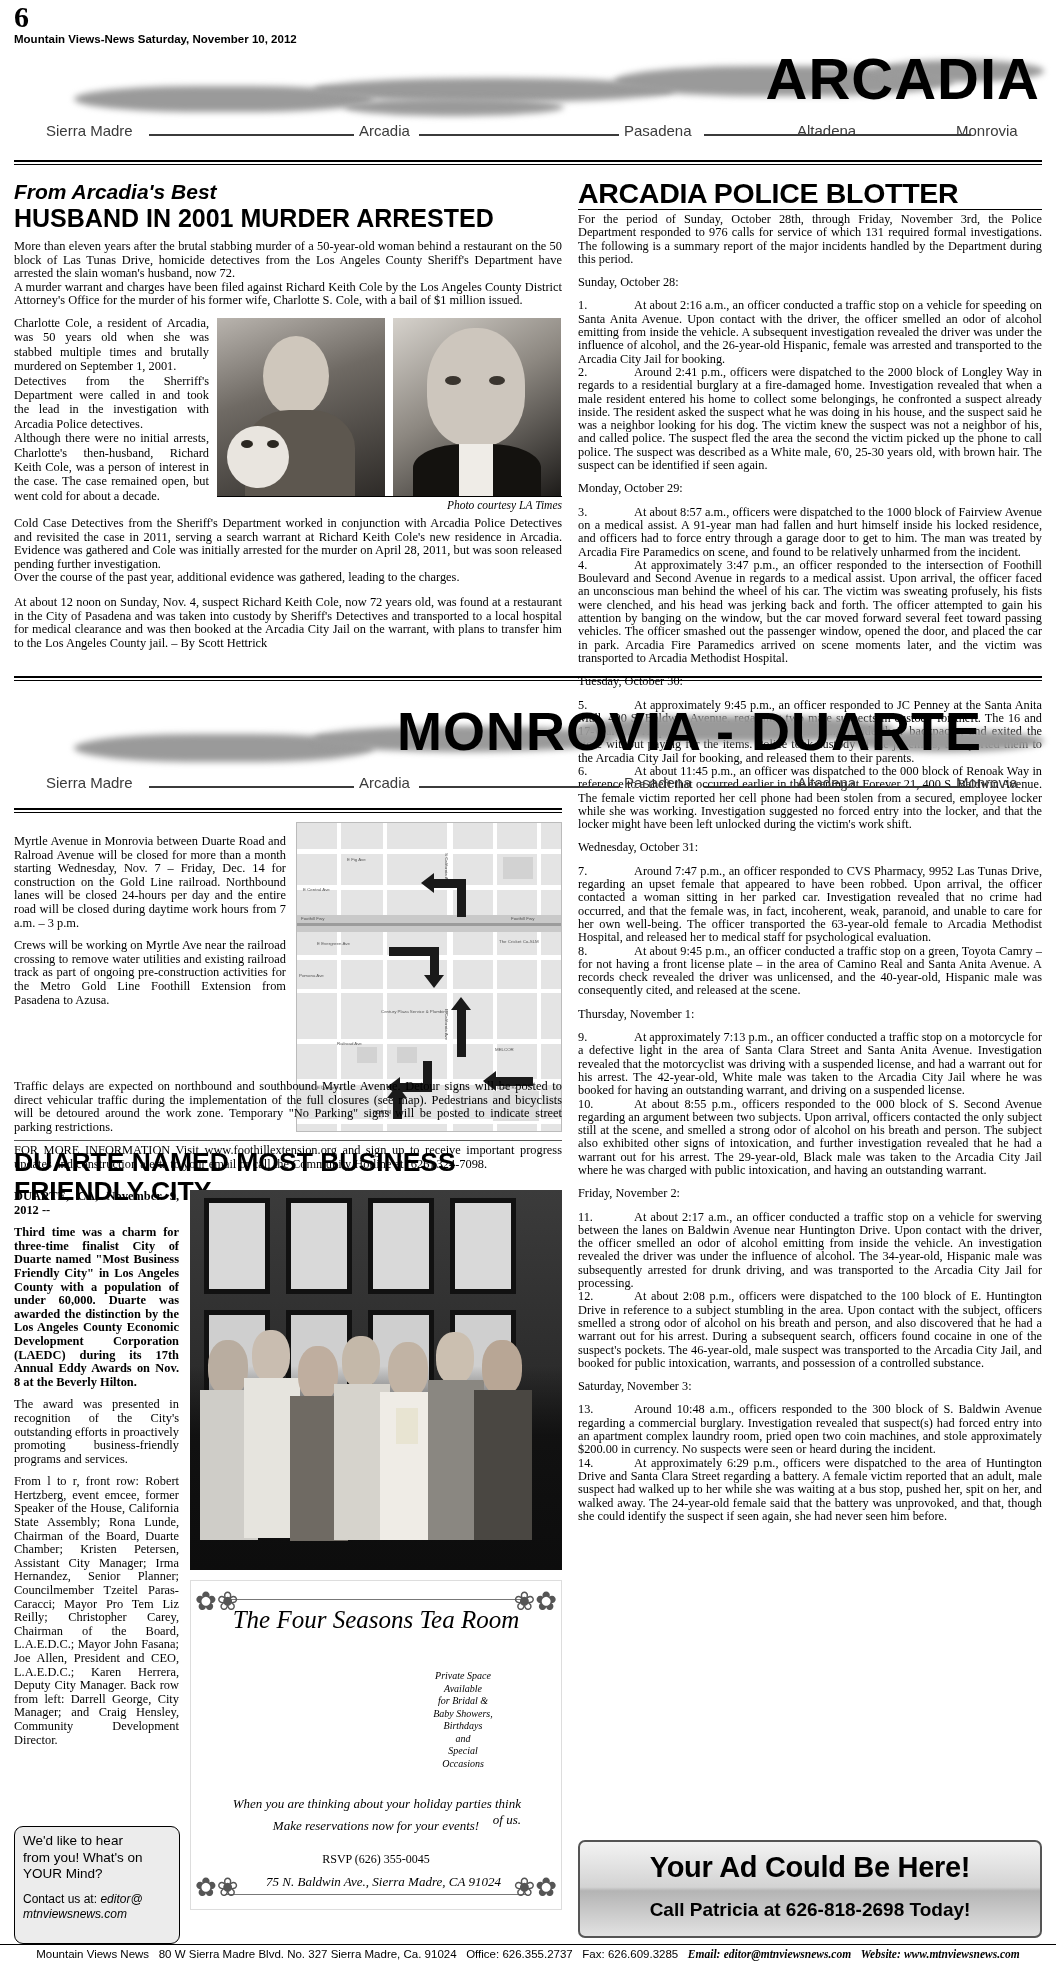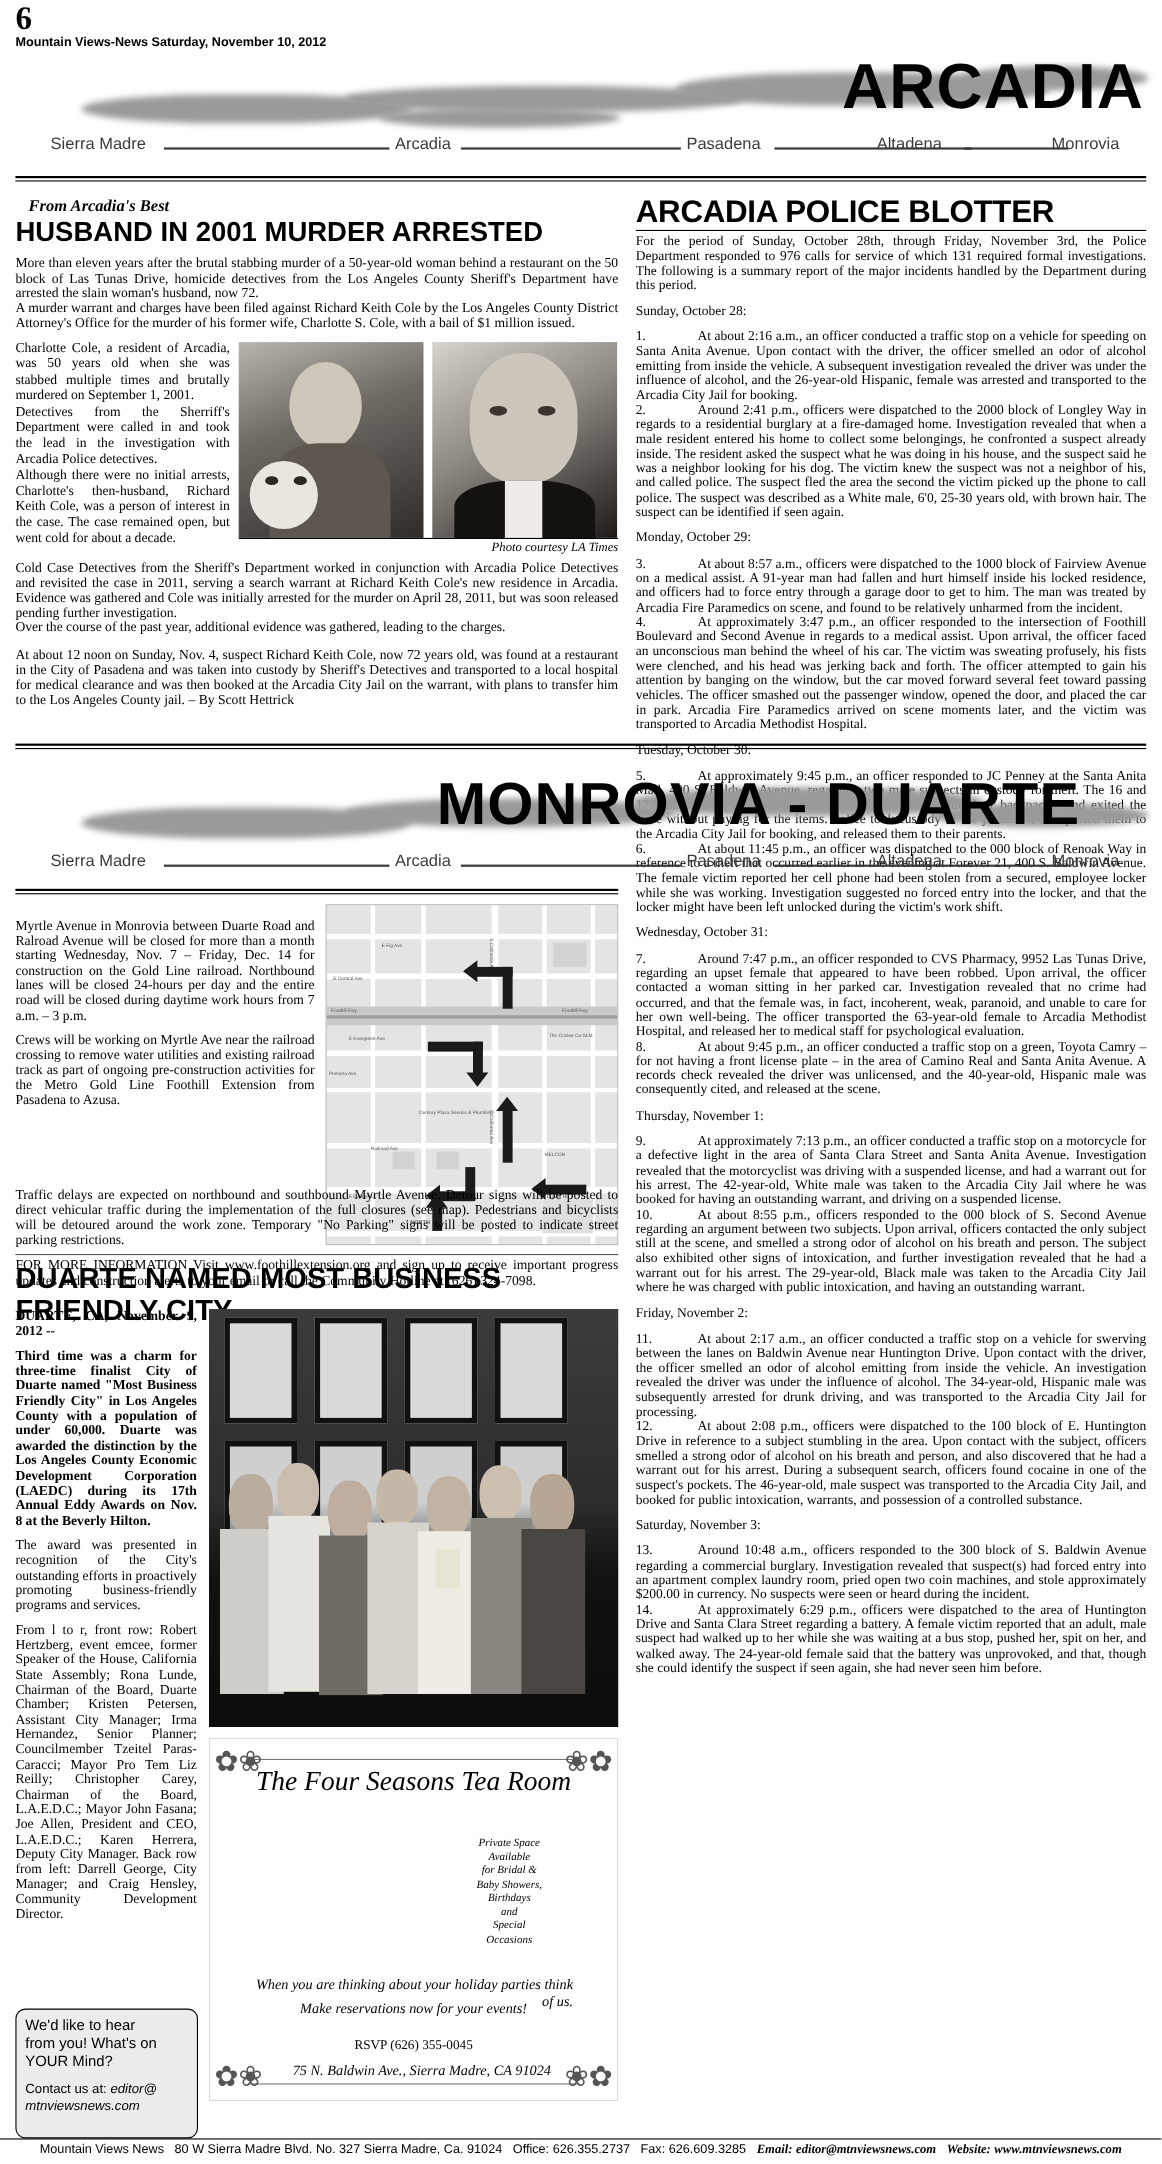--- a/index.html
+++ b/index.html
@@ -35,21 +35,21 @@
     position:relative; height:22px; width:100%;
     font-family:"Liberation Sans", sans-serif;
     font-size:15px; color:#3b3b3b;
   }
   .cities .c { position:absolute; top:0; white-space:nowrap; }
   .cities .rule { position:absolute; top:12px; height:1.5px; background:#3b3b3b; }
 
   .dblrule { position:absolute; left:14px; width:1028px; border-top:2.5px solid #000; border-bottom:1px solid #000; height:5px; }
 
   
-  .kicker { font-family:Liberation Serif, serif; font-style:italic; font-weight:bold; font-size:15px;margin-left:12px; }
+  .kicker { font-family:Liberation Sans, sans-serif; font-style:italic; font-weight:bold; font-size:21px; }
   .headline {
     font-family:"Liberation Sans", sans-serif; font-weight:bold;
     font-size:25px; letter-spacing:0px; line-height:27px; margin-top:1px;
   }
   .body-ser { font-family:"Liberation Serif", serif; font-size:12.4px; line-height:13.6px; text-align:justify; }
   .body-ser p { margin:0; text-indent:0; }
   .narrow { font-size:12.4px; line-height:14.4px; text-align:justify; }
 
   
   #arcadia-story { position:absolute; left:14px; top:180px; width:548px; }
@@ -404,20 +404,24 @@
   </div>
 
   <div id="mind-box">
     <div>We'd like to hear</div>
     <div>from you!  What's on</div>
     <div>YOUR Mind?</div>
     <div class="small"><span>Contact us at: </span><span class="em">editor@</span></div>
     <div class="small em" style="margin-top:0;">mtnviewsnews.com</div>
   </div>
 
+  <div id="ad-box">
+    <div class="l1">Your Ad Could Be Here!</div>
+    <div class="l2">Call Patricia at 626-818-2698 Today!</div>
+  </div>
 
   <div id="footer-rule"></div>
   <div id="footer">
     <span>Mountain Views News</span>&nbsp;&nbsp;
     <span>80 W Sierra Madre Blvd.  No. 327   Sierra Madre, Ca.  91024</span>&nbsp;&nbsp;
     <span>Office:  626.355.2737</span>&nbsp;&nbsp;
     <span>Fax:  626.609.3285</span>&nbsp;&nbsp;
     <span class="it">Email:</span>
     <span class="it">editor@mtnviewsnews.com</span>&nbsp;&nbsp;
     <span class="it">Website:</span>

